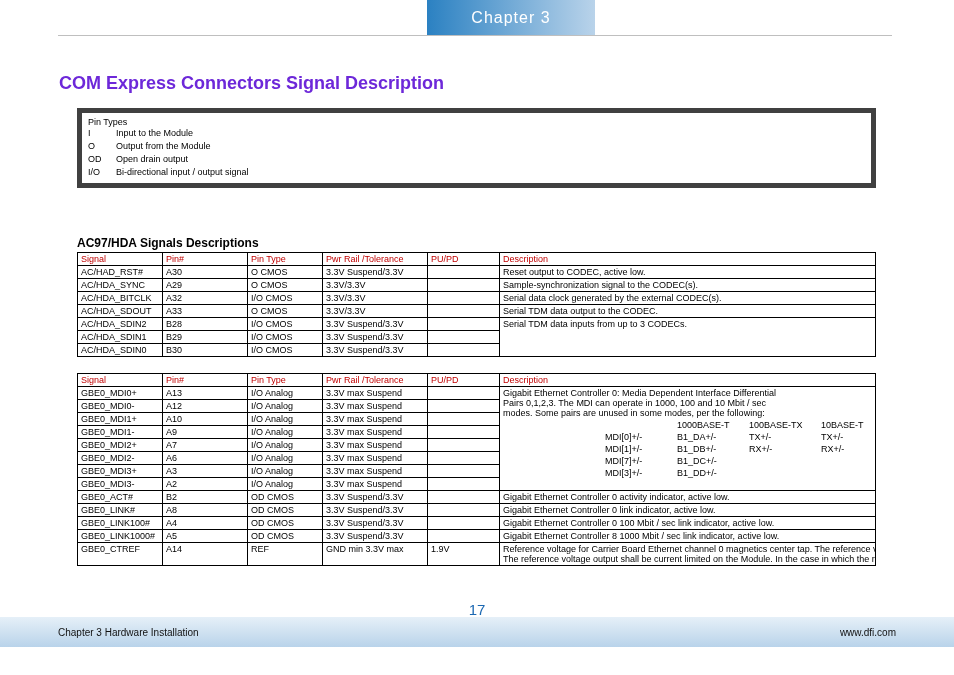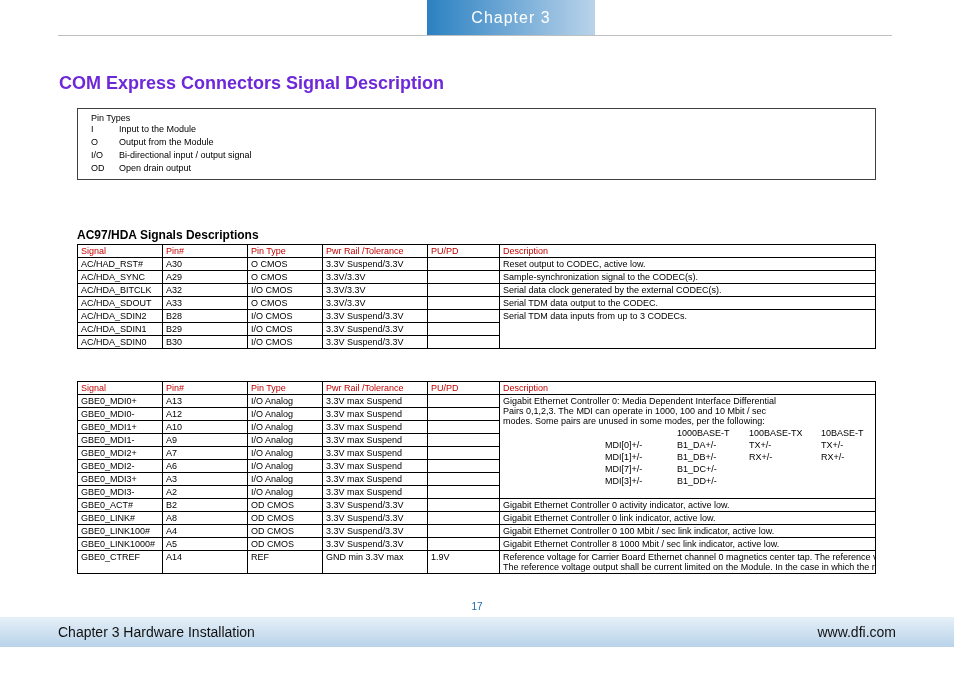--- a/index.html
+++ b/index.html
@@ -11,50 +11,50 @@
     color: #fff; font-size: 16px; display: flex; align-items: center; justify-content: center;
     letter-spacing: 1px;
   }
   .hr-top { position: absolute; top: 35px; left: 58px; right: 58px; border-top: 1px solid #bfbfbf; }
   .title {
     position: absolute; top: 73px; left: 59px;
     color: #6d28d9; font-size: 18px; font-weight: bold;
   }
   .content { position: absolute; top: 108px; left: 77px; width: 805px; }
   .pin-types-box {
-    border: 1px solid #404040; padding: 4px 13px; margin-bottom: 18px; width: 799px;
+    border: 5px solid #404040; padding: 4px 6px; margin-bottom: 18px; width: 799px;
   }
   .pin-types-box .hdr { font-size: 9px; }
   .pin-types-box .row { display: flex; font-size: 9px; line-height: 13px; }
   .pin-types-box .abbr { width: 28px; }
   .sect-title { font-size: 12px; font-weight: bold; margin-bottom: 2px; margin-top: 48px; }
   table.sig {
-    border-collapse: collapse; width: 799px; font-size: 9px; margin-bottom: 32px;
+    border-collapse: collapse; width: 799px; font-size: 9px; margin-bottom: 16px;
     table-layout: fixed;
   }
   table.sig th, table.sig td {
     border: 1px solid #000; padding: 1px 3px; text-align: left; vertical-align: top;
     overflow: hidden; white-space: nowrap;
   }
   table.sig th { color: #c00000; font-weight: normal; background: #fff; }
   col.c-signal { width: 85px; }
   col.c-pin    { width: 85px; }
   col.c-type   { width: 75px; }
   col.c-rail   { width: 105px; }
   col.c-pupd   { width: 72px; }
   col.c-desc   { width: auto; }
   .desc-multi { white-space: normal; }
   .mdi-table { display:inline-block; margin-left:100px; }
   .mdi-table td { border:none !important; padding:0 8px 0 0 !important; white-space:nowrap; }
-  .pagenum { position:absolute; top:601px; left:0; width:954px; text-align:center; font-size:10px; color:#1b68b2; }
+  .pagenum { position:absolute; top:601px; left:0; width:954px; text-align:center; font-size:15px; color:#1b68b2; }
   .footer-bar {
     position:absolute; bottom:28px; left:0; width:954px; height:30px;
     background: linear-gradient(to bottom, #e6f0f8, #b9d3ea);
     display:flex; align-items:center; justify-content:space-between;
-    padding:0 58px; font-size:14px; color:#111;gap:16px;
+    padding:0 58px; font-size:10px; color:#111;gap:16px;
   }
 </style>
 </head>
 <body>
 
 <div class="page">
   <div class="chapter-tab">Chapter 3</div>
   <div class="hr-top"></div>
   <div class="title">COM Express Connectors Signal Description</div>
 
@@ -65,26 +65,26 @@
       <div id="pin-types-rows">
           <div class="row">
             <span class="abbr">I</span>
             <span>Input to the Module</span>
           </div>
           <div class="row">
             <span class="abbr">O</span>
             <span>Output from the Module</span>
           </div>
           <div class="row">
+            <span class="abbr">OD</span>
+            <span>Open drain output</span>
+          </div>
+          <div class="row">
             <span class="abbr">I/O</span>
             <span>Bi-directional input / output signal</span>
-          </div>
-          <div class="row">
-            <span class="abbr">OD</span>
-            <span>Open drain output</span>
           </div>
         </div>
     </div>
 
     <div class="sect-title">AC97/HDA Signals Descriptions</div>
     <table class="sig">
       <colgroup>
           <col class="c-signal">
           <col class="c-pin">
           <col class="c-type">

